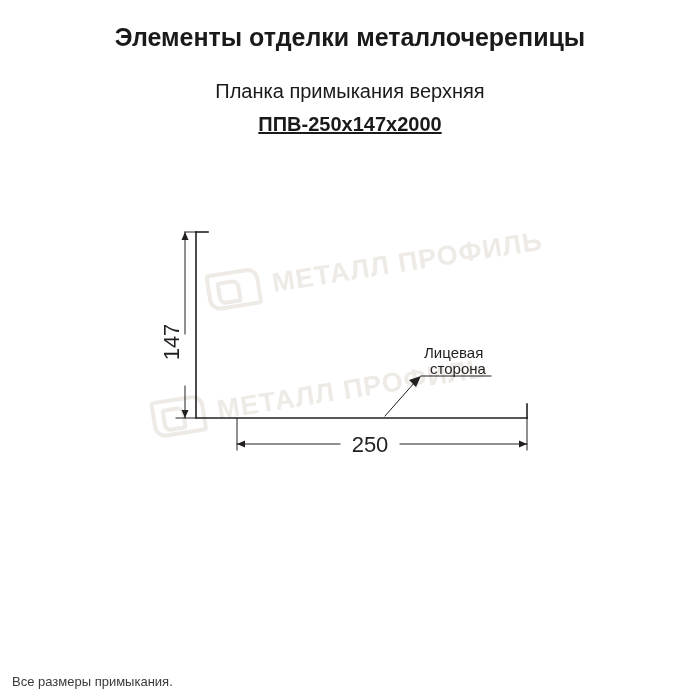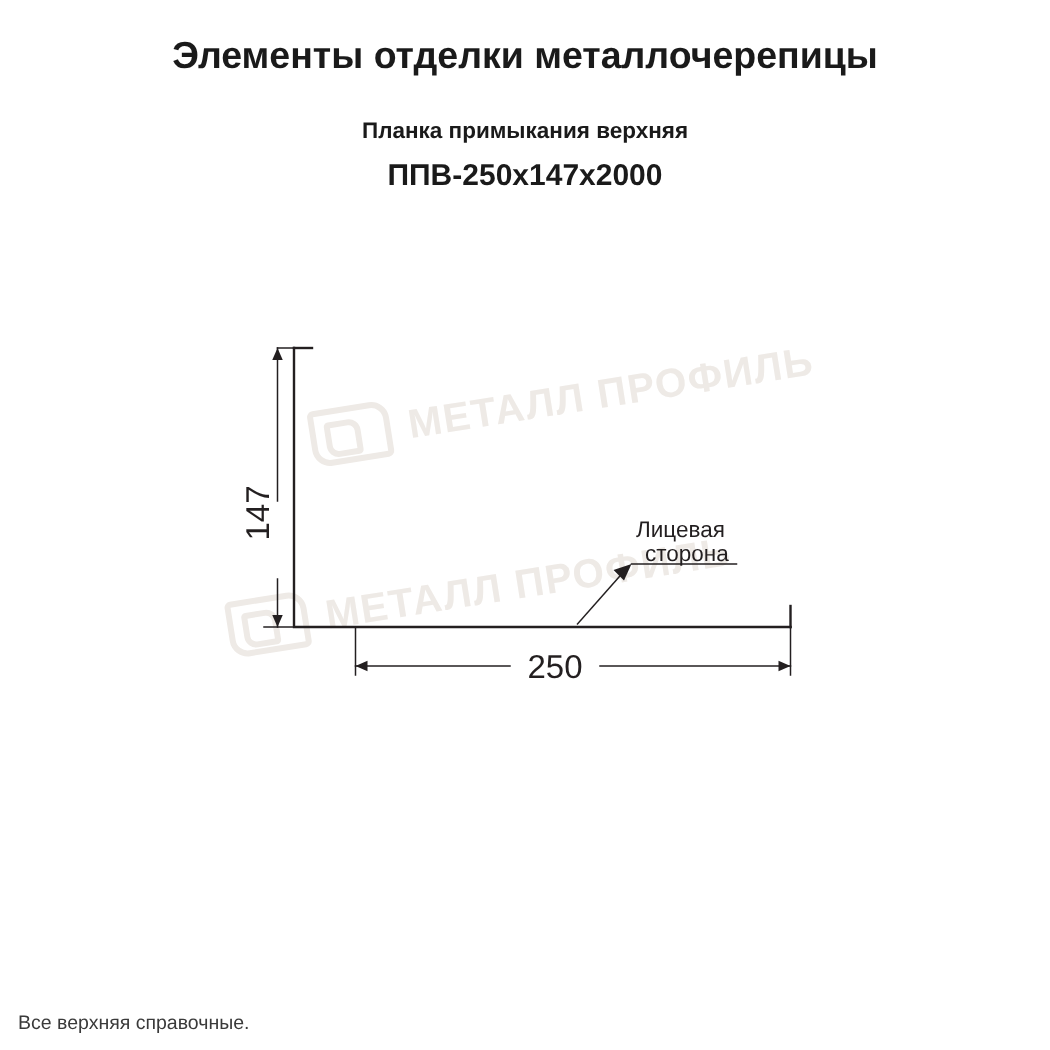--- a/index.html
+++ b/index.html
@@ -32,31 +32,32 @@
   }
   .title-main {
     font-size: 25px;
     font-weight: bold;
     letter-spacing: 0px;
     line-height: 1.2;
     color: #1a1a1a;
   }
   .title-sub {
     margin-top: 26px;
-    font-size: 15px;
-    font-weight: bold;
+    font-size: 20px;
+    font-weight: normal;
     line-height: 1.35;
     color: #1a1a1a;
   }
   .title-code {
     margin-top: 6px;
     font-size: 20px;
     font-weight: bold;
     line-height: 1.35;
     color: #1a1a1a;
+    text-decoration: underline;
   }
 
   
   .drawing {
     position: absolute;
     top: 190px;
     left: 0;
     width: 700px;
     height: 320px;
   }
@@ -166,16 +167,16 @@
       <text x="179" y="152" transform="rotate(-90 179 152)" text-anchor="middle" font-family="Liberation Sans, sans-serif" font-size="22" fill="#231f20">147</text>
 
       <text x="370" y="262" text-anchor="middle" font-family="Liberation Sans, sans-serif" font-size="22" fill="#231f20">250</text>
 
       <text x="424" y="168" font-family="Liberation Sans, sans-serif" font-size="15" fill="#231f20">Лицевая</text>
       <text x="430" y="184" font-family="Liberation Sans, sans-serif" font-size="15" fill="#231f20">сторона</text>
     </svg>
   </div>
 
   <div class="footnotes">
-    <div>Все верхняя справочные.</div>
+    <div>Все размеры примыкания.</div>
   </div>
 
 </div>
 
 </body></html>

